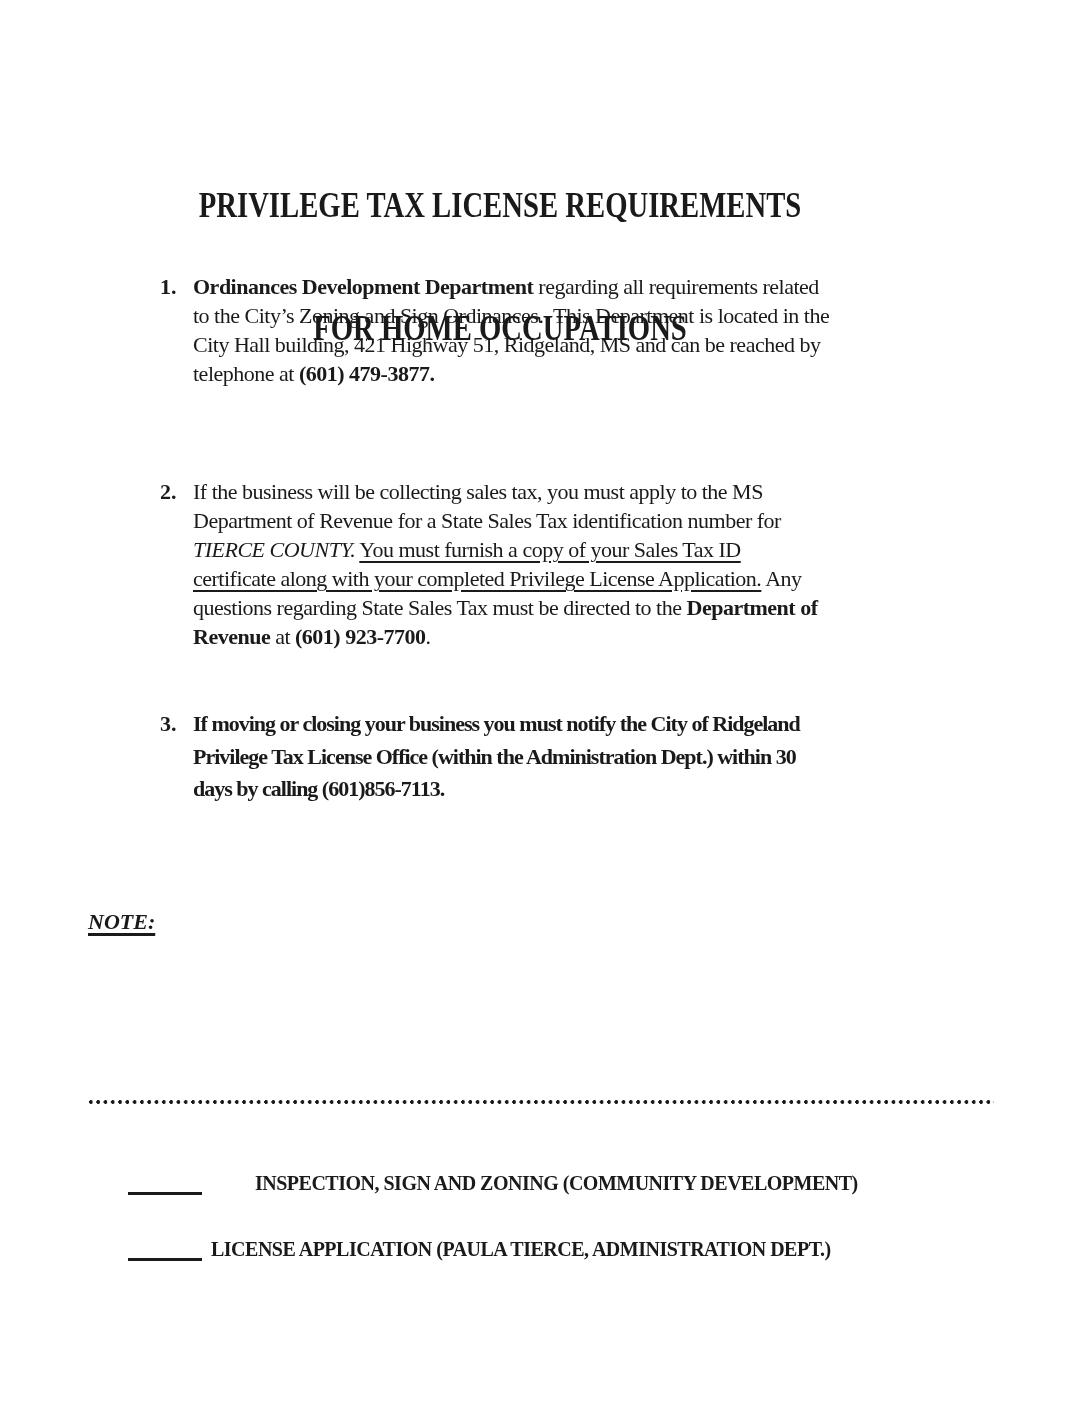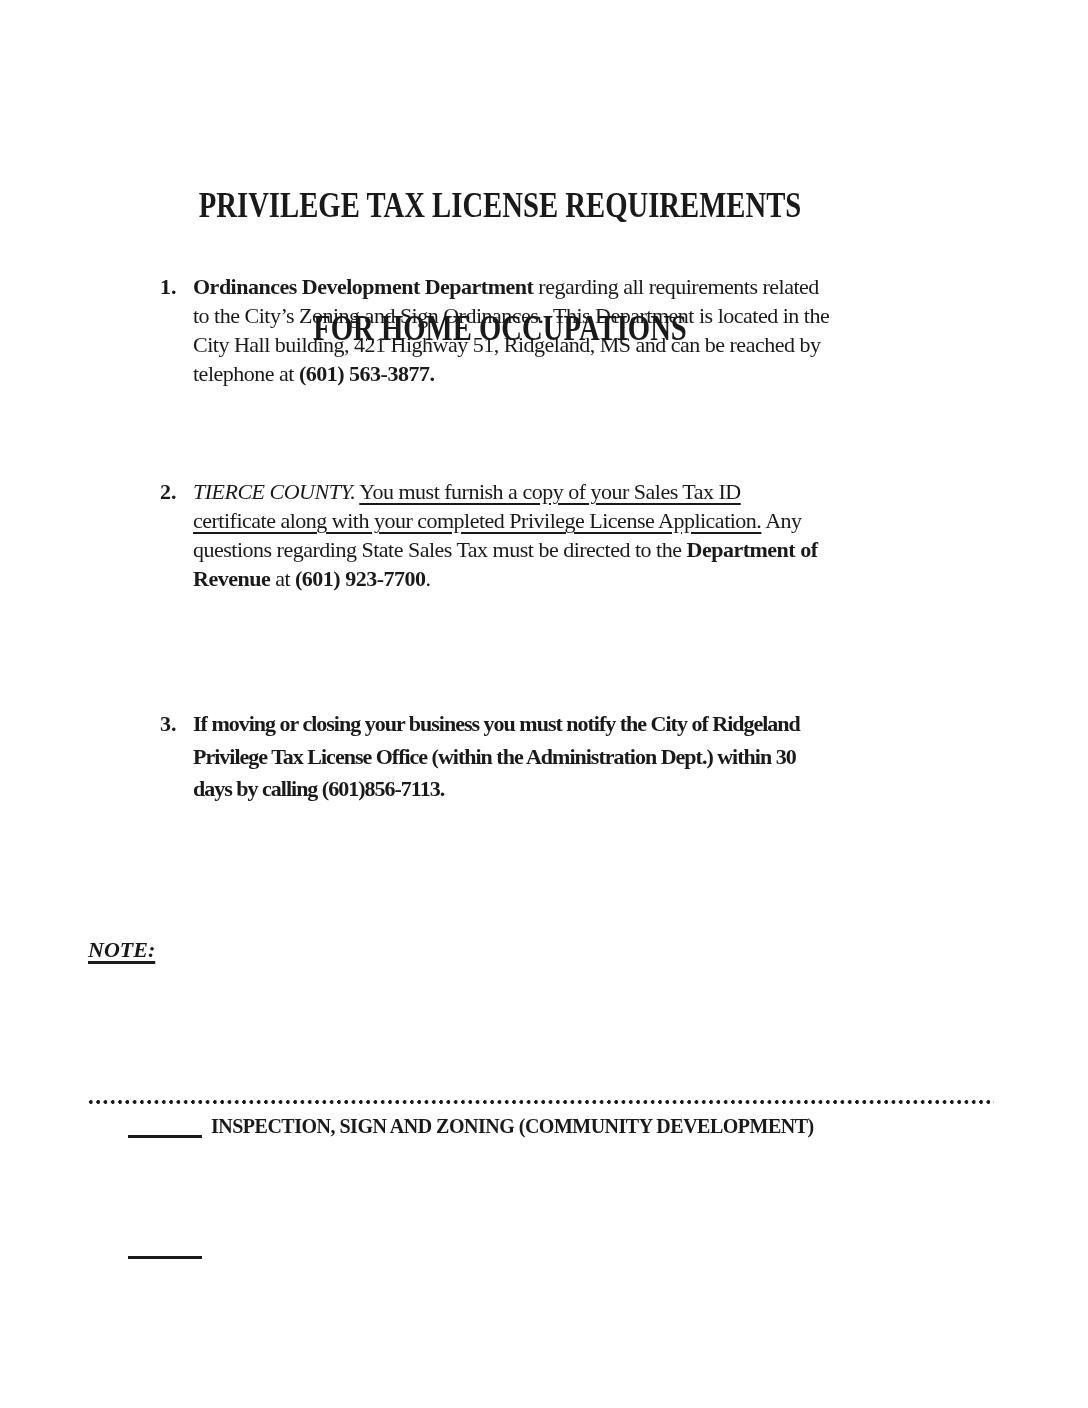--- a/index.html
+++ b/index.html
@@ -31,41 +31,41 @@
   #item-2{top:477px;left:160px;}
   #item-3{top:708px;left:160px;}
   #item-3 .item-num,
   #item-3 .item-body{line-height:32.5px;}
   #item-3 .item-body{letter-spacing:-1px;}
 
   .seg-b{font-weight:700;}
   .seg-i{font-style:italic;}
   .seg-u{text-decoration:underline;text-decoration-thickness:2px;text-underline-offset:4px;}
 
-  .note-block{position:absolute;top:936px;left:88px;display:flex;align-items:flex-start;}
+  .note-block{position:absolute;top:908px;left:88px;display:flex;align-items:flex-start;}
   .note-label{
     flex:0 0 102px;width:102px;
     font-weight:700;font-style:italic;
     font-size:22px;line-height:28.5px;
     text-decoration:underline;text-decoration-thickness:2.5px;text-underline-offset:4px;
   }
   .note-body{
     white-space:pre;
     font-weight:700;font-style:italic;
     font-size:21.5px;line-height:28.5px;letter-spacing:-0.8px;
   }
 
   .dotted-divider{
     position:absolute;top:1099px;left:88px;width:906px;height:6px;
     background-image:radial-gradient(circle at 3px 3px,var(--ink,#1c1c1c) 1.7px,transparent 2px);
     background-size:7.3px 6px;background-repeat:repeat-x;
   }
 
   .sig-row{position:absolute;left:128px;display:flex;align-items:baseline;}
-  #sig-1{top:1114px;}
+  #sig-1{top:1171px;gap:44px;}
   #sig-2{top:1237px;}
   .sig-blank{
     display:inline-block;width:74px;height:14px;
     border-bottom:3px solid var(--ink,#1a1a1a);
     transform:translateY(5px);
   }
   .sig-label{
     margin-left:9px;
     font-weight:700;font-size:20px;line-height:24px;letter-spacing:-0.5px;
     white-space:pre;
@@ -79,26 +79,28 @@
   <header class="doc-title">
     <div>PRIVILEGE TAX LICENSE REQUIREMENTS</div>
     <div>FOR HOME OCCUPATIONS</div>
   </header>
 
   <div class="list-item" id="item-1">
     <span class="item-num">1.</span>
     <span class="item-body"><span class="seg-b">Ordinances Development Department</span><span> regarding all requirements related
 to the City’s Zoning and Sign Ordinances.  This Department is located in the
 City Hall building, 421 Highway 51, Ridgeland, MS and can be reached by
-telephone at </span><span class="seg-b">(601) 563-3877.</span></span>
+telephone at </span><span class="seg-b">(601) 479-3877.</span></span>
   </div>
 
   <div class="list-item" id="item-2">
     <span class="item-num">2.</span>
-    <span class="item-body"><span class="seg-i">TIERCE COUNTY.</span><span> </span><span class="seg-u">You must furnish a copy of your Sales Tax ID
+    <span class="item-body"><span>If the business will be collecting sales tax, you must apply to the MS
+Department of Revenue for a State Sales Tax identification number for
+</span><span class="seg-i">TIERCE COUNTY.</span><span> </span><span class="seg-u">You must furnish a copy of your Sales Tax ID
 certificate along with your completed Privilege License Application.</span><span> Any
 questions regarding State Sales Tax must be directed to the </span><span class="seg-b">Department of
 Revenue</span><span> at </span><span class="seg-b">(601) 923-7700</span><span>.</span></span>
   </div>
 
   <div class="list-item" id="item-3">
     <span class="item-num">3.</span>
     <span class="item-body"><span class="seg-b">If moving or closing your business you must notify the City of Ridgeland
 Privilege Tax License Office (within the Administration Dept.) within 30
 days by calling (601)856-7113.</span></span>
@@ -110,15 +112,16 @@
 
   <div class="dotted-divider"></div>
 
   <div class="sig-row" id="sig-1">
     <span class="sig-blank"></span>
     <span class="sig-label">INSPECTION, SIGN AND ZONING (COMMUNITY DEVELOPMENT)</span>
   </div>
 
   <div class="sig-row" id="sig-2">
     <span class="sig-blank"></span>
+    <span class="sig-label">LICENSE APPLICATION (PAULA TIERCE, ADMINISTRATION DEPT.)</span>
   </div>
 
 </div>
 
 </body></html>

